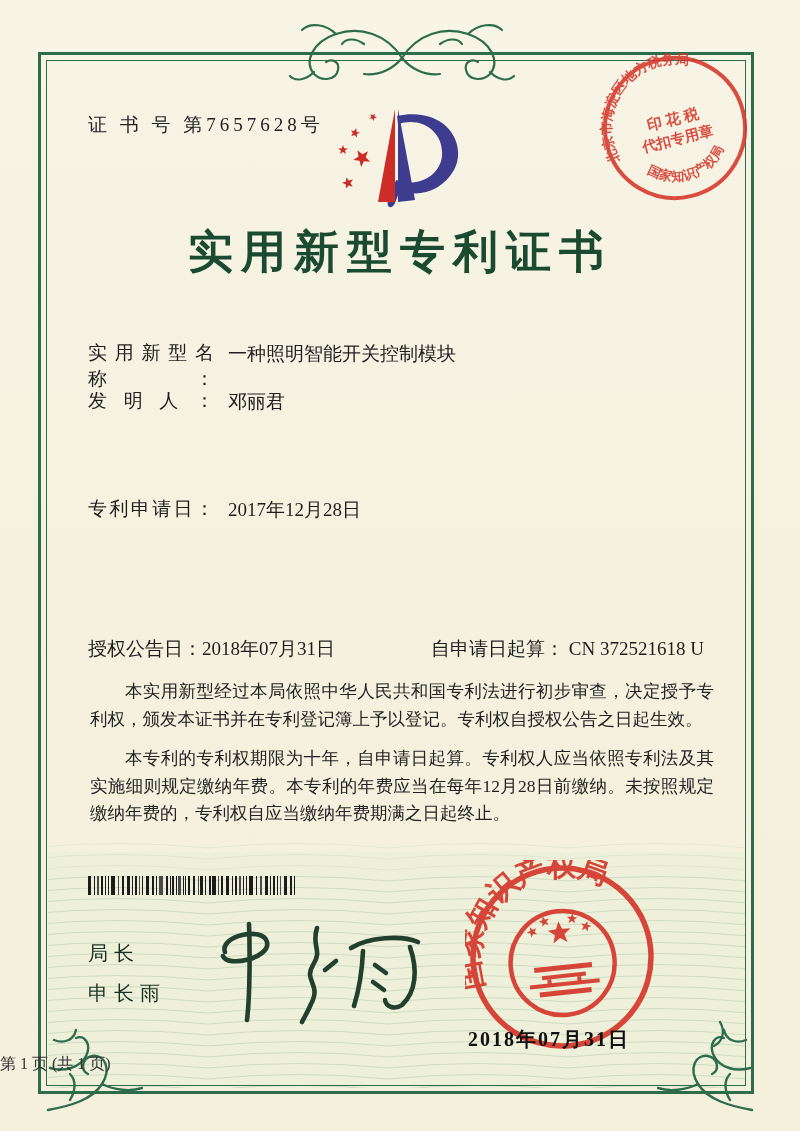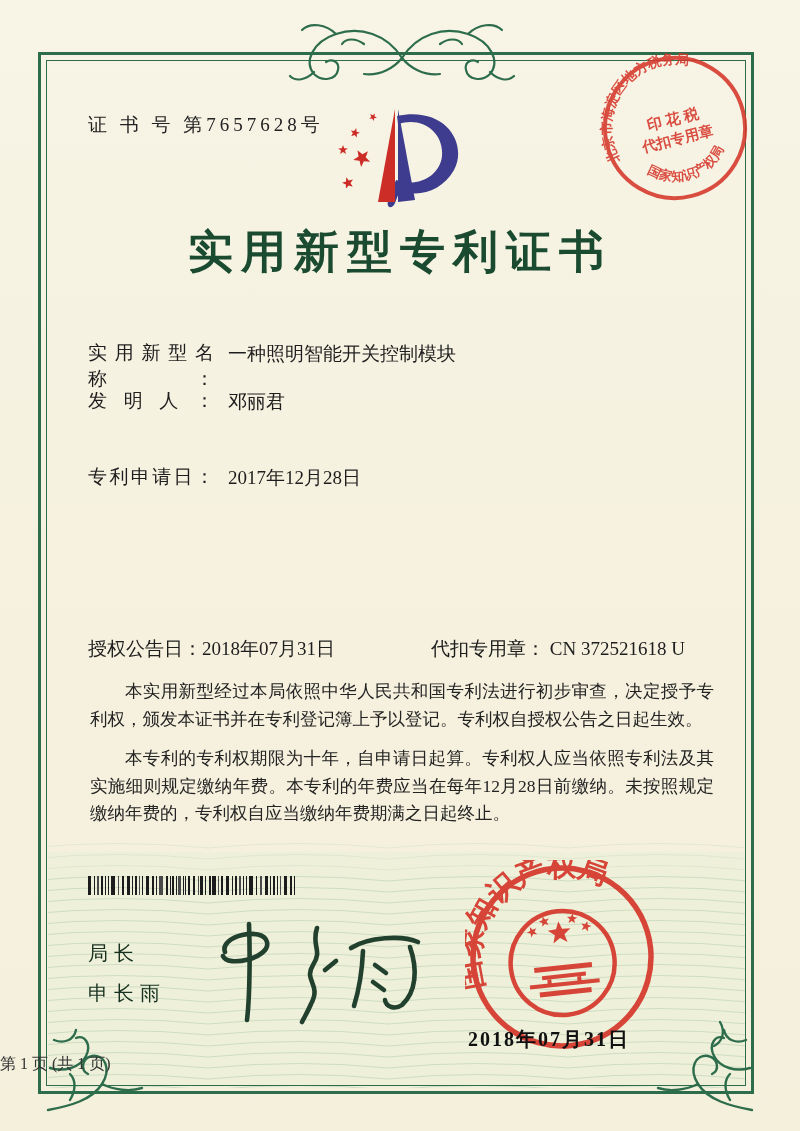--- a/index.html
+++ b/index.html
@@ -152,30 +152,30 @@
   <div id="doc-title" class="abs">实用新型专利证书</div>
 
   <div class="field-row abs" style="top:340px">
     <span class="f-label">实用新型名称：</span>
     <span class="f-value">一种照明智能开关控制模块</span>
   </div>
   <div class="field-row abs" style="top:388px">
     <span class="f-label">发明人：</span>
     <span class="f-value">邓丽君</span>
   </div>
-  <div class="field-row abs" style="top:464px">
+  <div class="field-row abs" style="top:496px">
     <span class="f-label">专利申请日：</span>
     <span class="f-value">2017年12月28日</span>
   </div>
 
   <div id="grant-row" class="abs">
     <span>授权公告日：</span>
     <span>2018年07月31日</span>
     <span id="grant-no-wrap">
-      <span>代扣专用章：</span>
+      <span>自申请日起算：</span>
       <span>CN 372521618 U</span>
     </span>
   </div>
 
   <div id="body-paragraphs" class="abs">
     <p>本实用新型经过本局依照中华人民共和国专利法进行初步审查，决定授予专利权，颁发本证书并在专利登记簿上予以登记。专利权自授权公告之日起生效。</p>
     <p>本专利的专利权期限为十年，自申请日起算。专利权人应当依照专利法及其实施细则规定缴纳年费。本专利的年费应当在每年12月28日前缴纳。未按照规定缴纳年费的，专利权自应当缴纳年费期满之日起终止。</p>
   </div>
 
   <div id="barcode" class="abs"><span style="width: 3px; margin-right: 3px;"></span><span style="width: 1px; margin-right: 2px;"></span><span style="width: 2px; margin-right: 2px; background: rgb(74, 74, 74);"></span><span style="width: 2px; margin-right: 2px;"></span><span style="width: 1px; margin-right: 2px;"></span><span style="width: 1px; margin-right: 2px;"></span><span style="width: 4px; margin-right: 3px;"></span><span style="width: 1px; margin-right: 3px; background: rgb(74, 74, 74);"></span><span style="width: 2px; margin-right: 3px;"></span><span style="width: 3px; margin-right: 2px;"></span><span style="width: 1px; margin-right: 2px;"></span><span style="width: 2px; margin-right: 2px;"></span><span style="width: 1px; margin-right: 2px; background: rgb(74, 74, 74);"></span><span style="width: 1px; margin-right: 3px;"></span><span style="width: 3px; margin-right: 3px;"></span><span style="width: 2px; margin-right: 2px;"></span><span style="width: 1px; margin-right: 2px;"></span><span style="width: 4px; margin-right: 3px; background: rgb(74, 74, 74);"></span><span style="width: 2px; margin-right: 2px;"></span><span style="width: 1px; margin-right: 1px;"></span><span style="width: 2px; margin-right: 2px;"></span><span style="width: 1px; margin-right: 1px;"></span><span style="width: 3px; margin-right: 2px; background: rgb(74, 74, 74);"></span><span style="width: 1px; margin-right: 1px;"></span><span style="width: 1px; margin-right: 2px;"></span><span style="width: 2px; margin-right: 3px;"></span><span style="width: 2px; margin-right: 3px;"></span><span style="width: 1px; margin-right: 1px; background: rgb(74, 74, 74);"></span><span style="width: 3px; margin-right: 2px;"></span><span style="width: 1px; margin-right: 3px;"></span><span style="width: 2px; margin-right: 1px;"></span><span style="width: 4px; margin-right: 2px;"></span><span style="width: 1px; margin-right: 2px; background: rgb(74, 74, 74);"></span><span style="width: 2px; margin-right: 3px;"></span><span style="width: 3px; margin-right: 3px;"></span><span style="width: 1px; margin-right: 2px;"></span><span style="width: 2px; margin-right: 2px;"></span><span style="width: 2px; margin-right: 2px; background: rgb(74, 74, 74);"></span><span style="width: 1px; margin-right: 2px;"></span><span style="width: 1px; margin-right: 2px;"></span><span style="width: 4px; margin-right: 3px;"></span><span style="width: 1px; margin-right: 3px;"></span><span style="width: 2px; margin-right: 3px; background: rgb(74, 74, 74);"></span><span style="width: 3px; margin-right: 2px;"></span><span style="width: 1px; margin-right: 2px;"></span><span style="width: 2px; margin-right: 2px;"></span><span style="width: 1px; margin-right: 2px;"></span><span style="width: 1px; margin-right: 3px; background: rgb(74, 74, 74);"></span><span style="width: 3px; margin-right: 3px;"></span><span style="width: 2px; margin-right: 2px;"></span><span style="width: 1px; margin-right: 2px;"></span></div>

